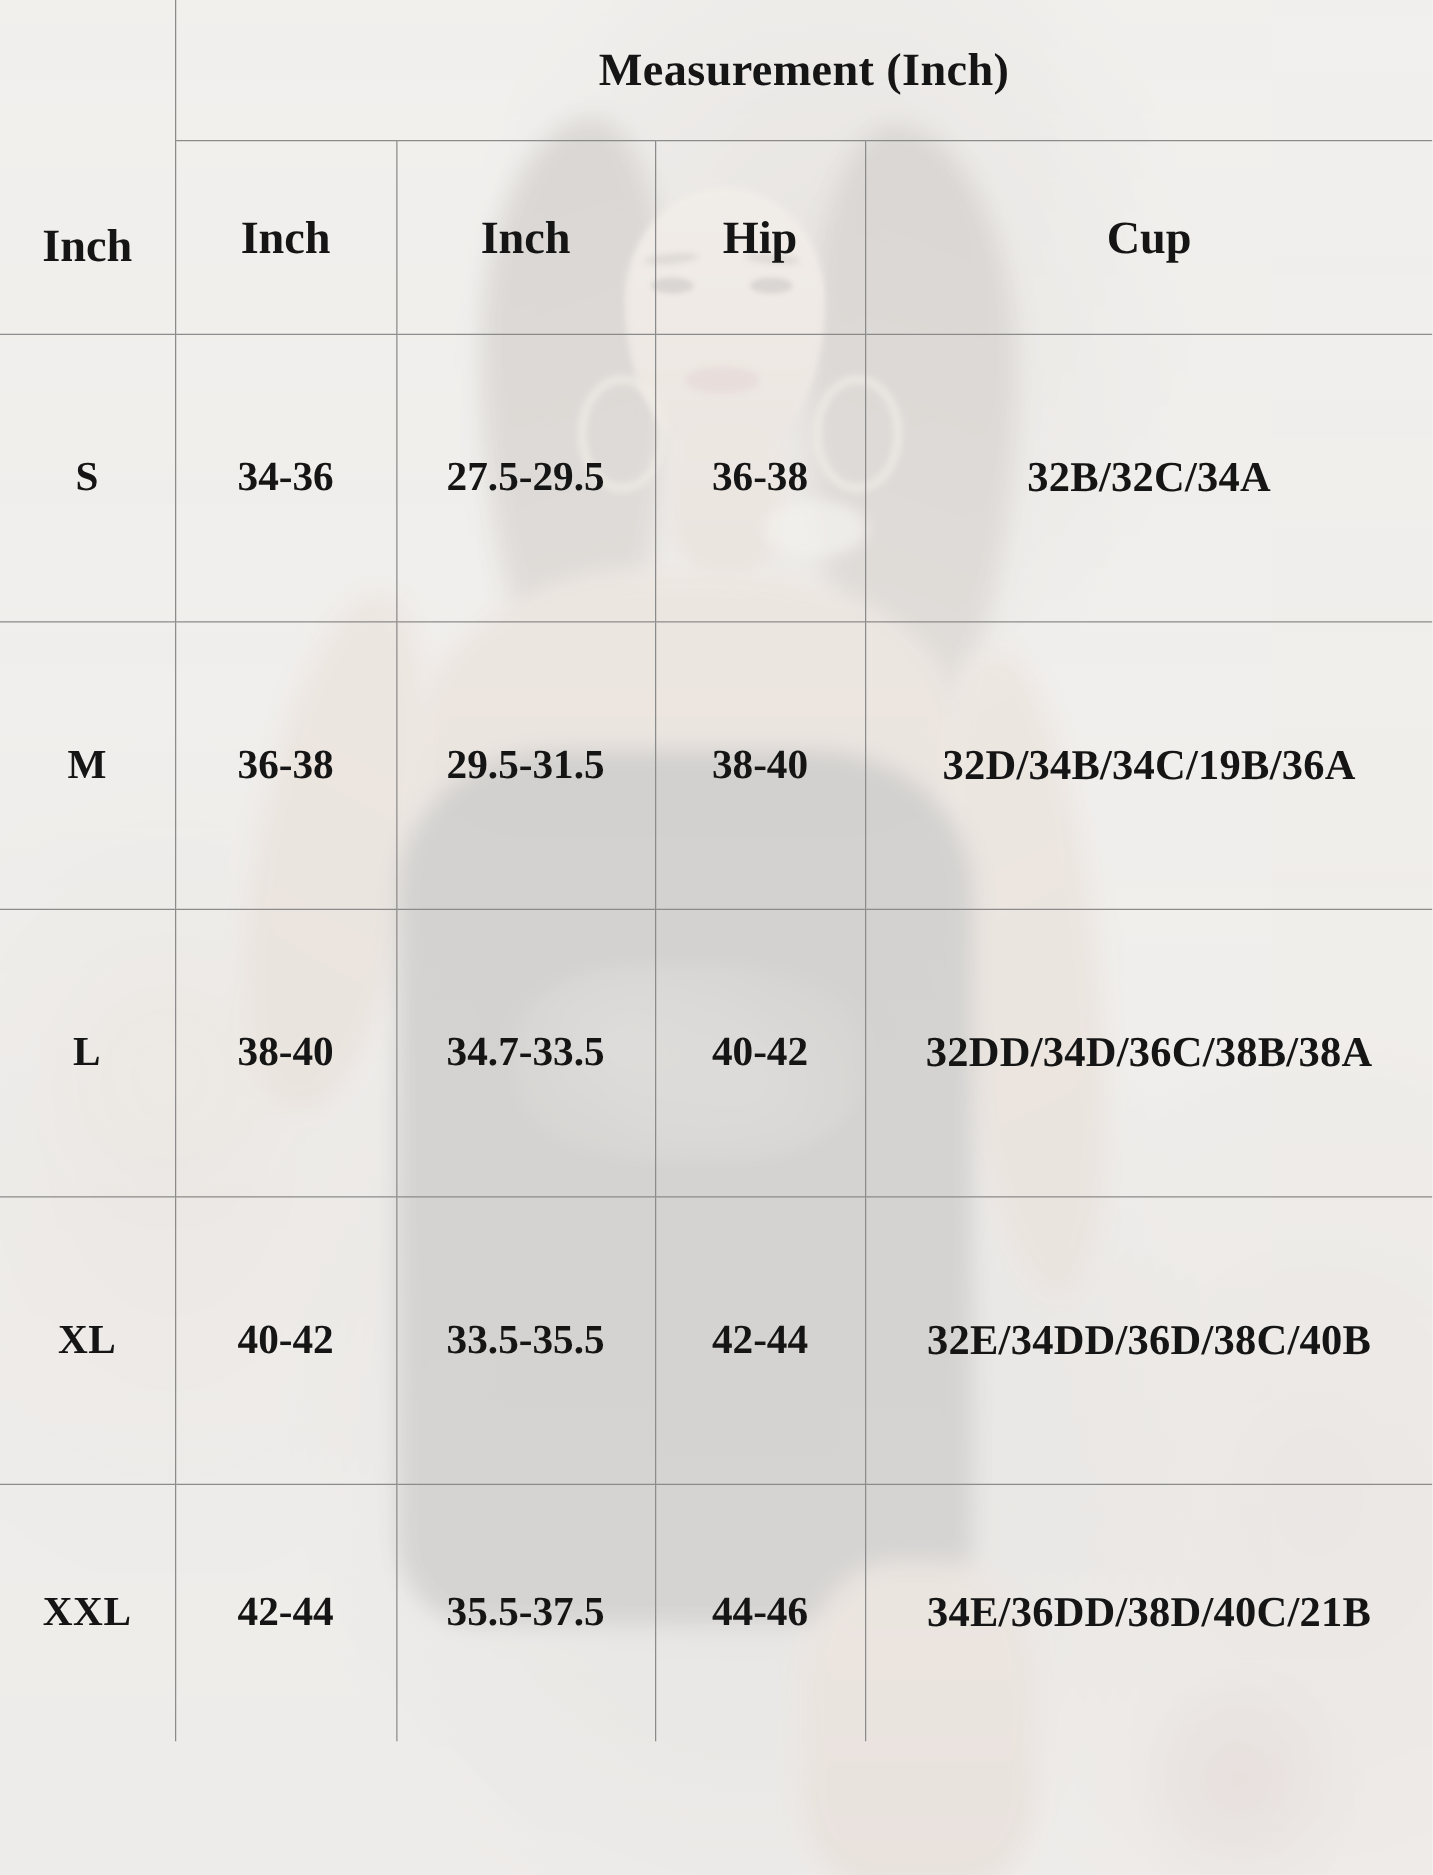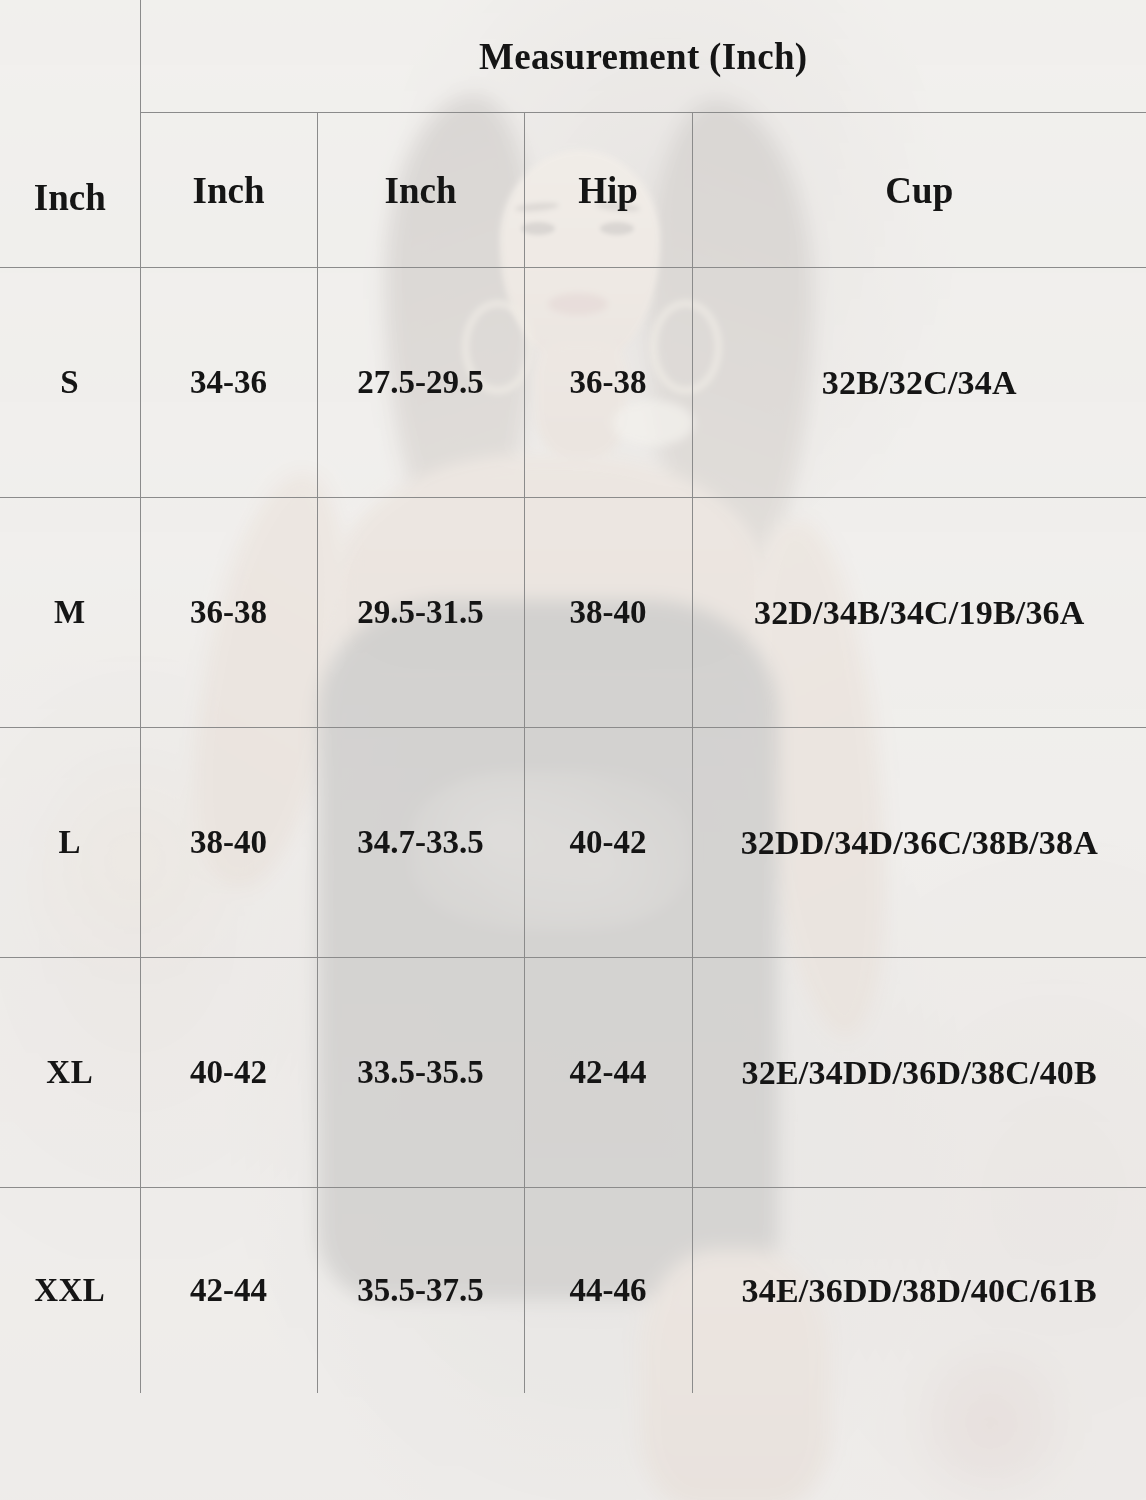--- a/index.html
+++ b/index.html
@@ -348,18 +348,18 @@
         <td>33.5-35.5</td>
         <td>42-44</td>
         <td class="cup-cell">32E/34DD/36D/38C/40B</td>
       </tr>
 
       <tr class="data-row last">
         <td class="row-label">XXL</td>
         <td>42-44</td>
         <td>35.5-37.5</td>
         <td>44-46</td>
-        <td class="cup-cell">34E/36DD/38D/40C/61B</td>
+        <td class="cup-cell">34E/36DD/38D/40C/21B</td>
       </tr>
     </tbody>
   </table>
 
 </div>
 
 </body></html>

